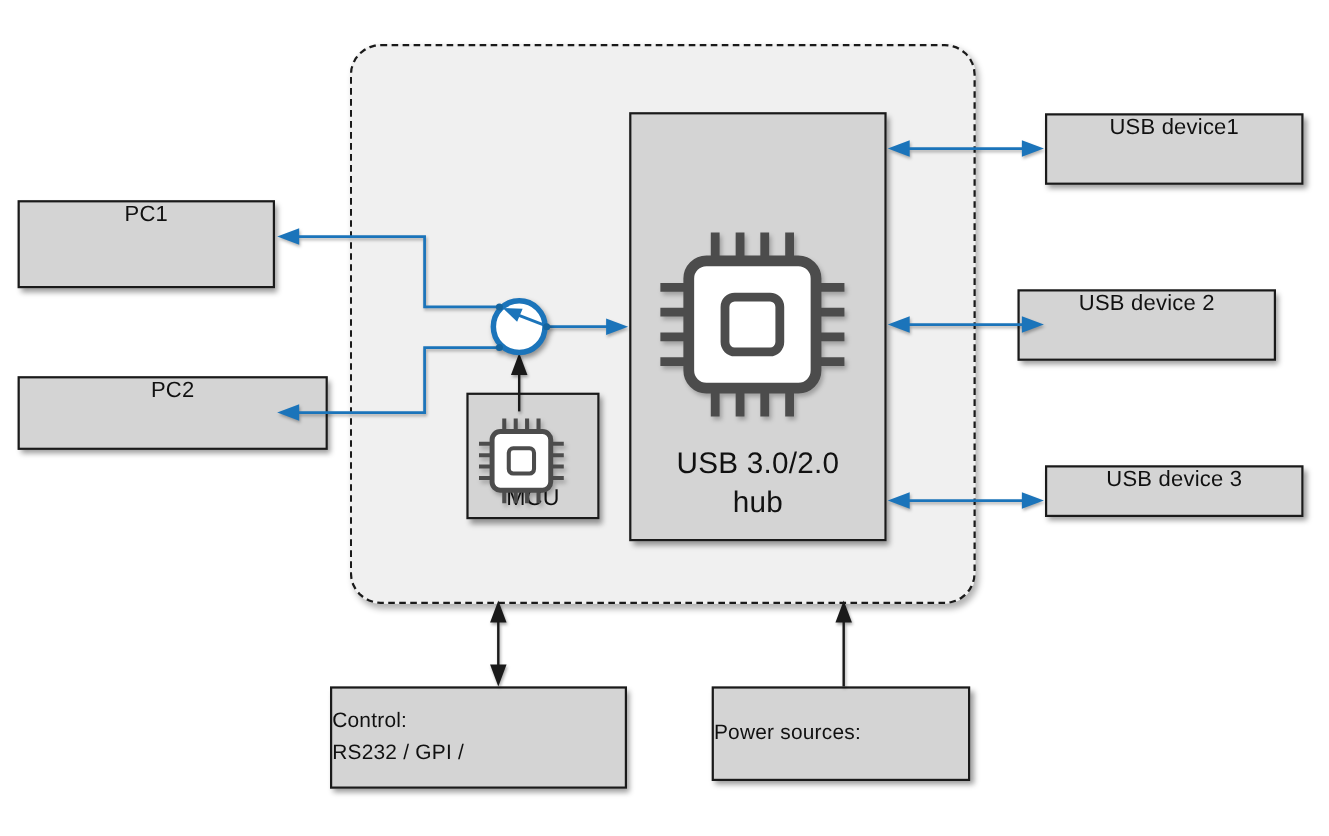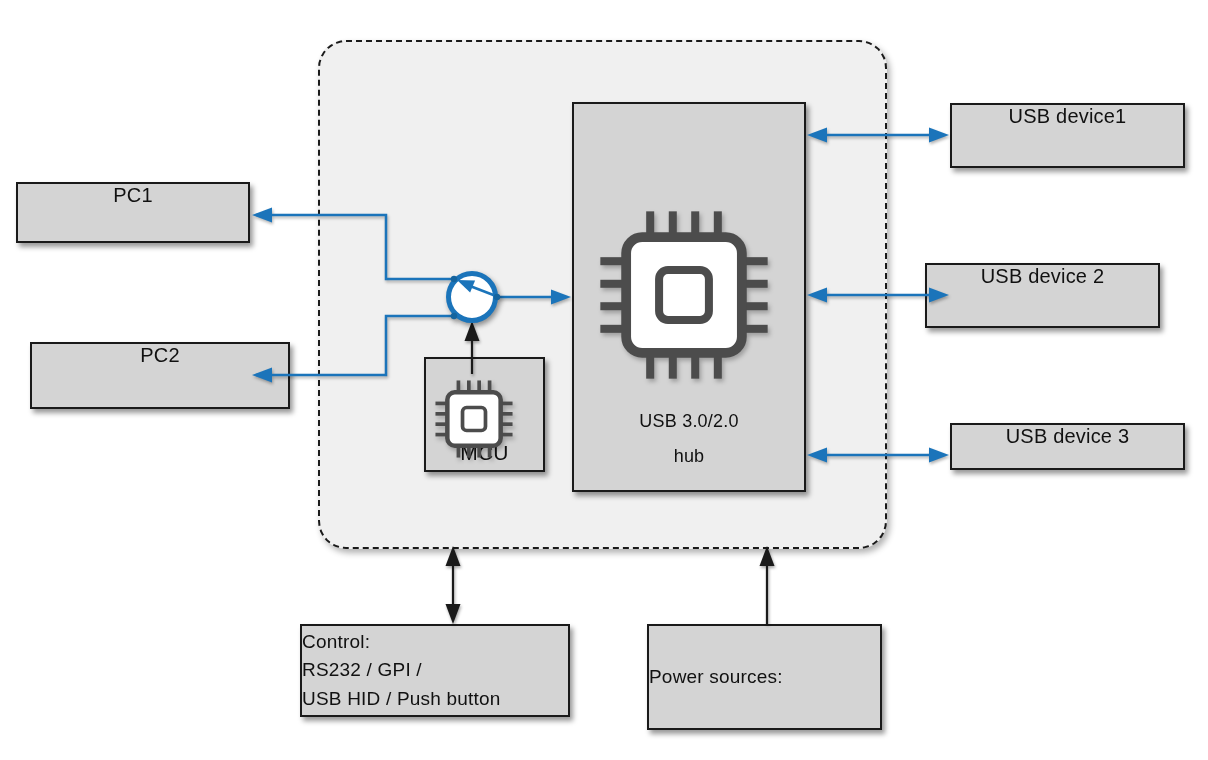--- a/index.html
+++ b/index.html
@@ -15,21 +15,21 @@
     box-shadow:3px 4px 6px rgba(0,0,0,0.30);
   }
   .box{
     position:absolute;background:var(--box-fill,#d4d4d4);
     border:2px solid var(--box-border,#1a1a1a);
     box-shadow:3px 4px 5px rgba(0,0,0,0.40);
     display:flex;align-items:flex-start;justify-content:center;text-align:center;
     font-size:20px;letter-spacing:0.2px;box-sizing:border-box;
   }
   .box.hub{align-items:flex-end;}
-  .hub-label{width:100%;padding-bottom:16px;font-size:18px;line-height:35px;}
+  .hub-label{width:100%;padding-bottom:16px;font-size:27px;line-height:35px;}
   .mcu-label{position:absolute;left:0;right:0;bottom:5px;text-align:center;font-size:21px;}
   .multiline{flex-direction:column;font-size:19px;line-height:28.5px;justify-content:center;}
   svg.overlay{position:absolute;left:0;top:0;width:1208px;height:760px;pointer-events:none;}
   .blue polyline,.blue line{fill:none;stroke:var(--accent-blue,#1b74ba);stroke-width:2.5;}
   .blue polygon{fill:var(--accent-blue,#1b74ba);stroke:none;}
   .black line{stroke:var(--box-border,#1a1a1a);stroke-width:2.2;fill:none;}
   .black polygon{fill:var(--box-border,#1a1a1a);stroke:none;}
   .black{filter:drop-shadow(1.5px 2px 1.5px rgba(0,0,0,0.35));}
   .blue{filter:drop-shadow(1.5px 2px 1.5px rgba(0,0,0,0.30));}
   .switch{filter:drop-shadow(2px 3px 2.5px rgba(0,0,0,0.40));}
@@ -42,25 +42,25 @@
   .chip-outer{fill:#ffffff;stroke:var(--chip-stroke,#4c4c4c);stroke-width:5.5;}
   .chip-inner{fill:#ffffff;stroke:var(--chip-stroke,#4c4c4c);stroke-width:4.5;}
 </style>
 </head>
 <body>
 
 <div class="canvas">
 
   <div class="boundary"></div>
 
-  <div class="box" style="left:16px;top:182px;width:234px;height:61px">
+  <div class="box" style="left:16px;top:182px;width:234px;height:80px">
     <span>PC1</span>
   </div>
 
-  <div class="box" style="left:30px;top:342px;width:260px;height:67px">
+  <div class="box" style="left:16px;top:342px;width:282px;height:67px">
     <span>PC2</span>
   </div>
 
   <div class="box hub" style="left:572px;top:102px;width:234px;height:390px">
     <div class="hub-label">
       <div>USB 3.0/2.0</div>
       <div>hub</div>
     </div>
   </div>
 
@@ -76,24 +76,23 @@
     <span>USB device 2</span>
   </div>
 
   <div class="box" style="left:950px;top:423px;width:235px;height:47px">
     <span>USB device 3</span>
   </div>
 
   <div class="box multiline" style="left:300px;top:624px;width:270px;height:93px">
     <div>Control:</div>
     <div>RS232 / GPI /</div>
-    <div>USB HID / Push button</div>
   </div>
 
-  <div class="box multiline" style="left:647px;top:624px;width:235px;height:106px">
+  <div class="box multiline" style="left:647px;top:624px;width:235px;height:86px">
     <div>Power sources:</div>
   </div>
 
   <svg class="overlay" viewBox="0 0 1208 760">
     <defs>
       <symbol id="chip" viewBox="0 0 100 100">
         <line class="chip-pin" x1="31" y1="3" x2="31" y2="19"></line>
         <line class="chip-pin" x1="43.7" y1="3" x2="43.7" y2="19"></line>
         <line class="chip-pin" x1="56.3" y1="3" x2="56.3" y2="19"></line>
         <line class="chip-pin" x1="69" y1="3" x2="69" y2="19"></line>

